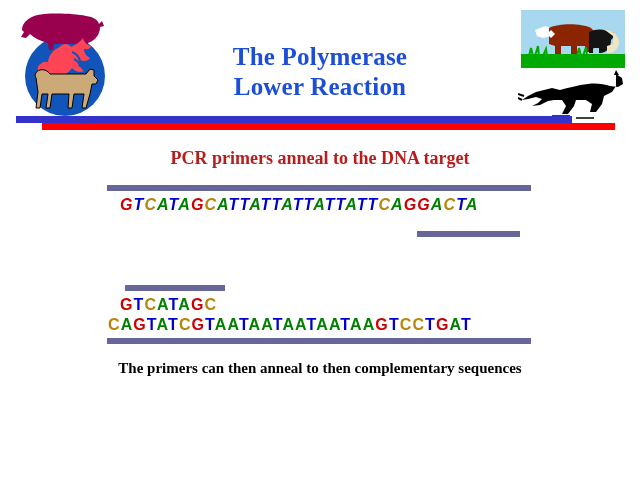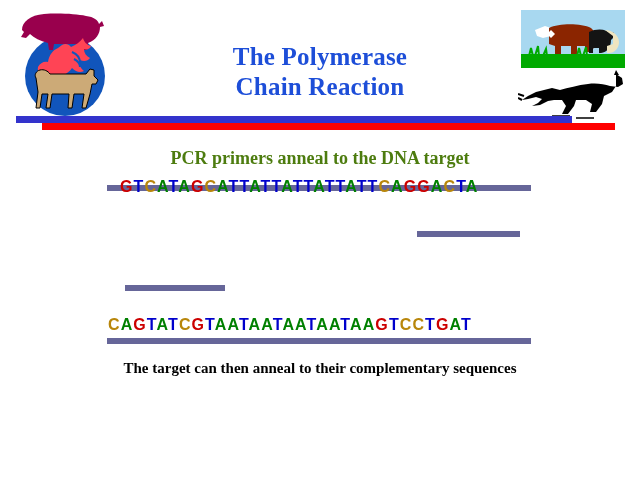--- a/index.html
+++ b/index.html
@@ -33,21 +33,21 @@
   }
 
   
   .bar-blue{position:absolute;left:16px;top:116px;width:556px;height:7px;background:#3333CC;}
   .bar-red{position:absolute;left:42px;top:123px;width:573px;height:7px;background:#FF0000;}
 
   
   .subhead{
     position:absolute;left:0;top:148px;width:640px;text-align:center;
     font-family:"Liberation Serif", serif;
-    font-weight:bold;font-size:18px;color:#4d7c0f;
+    font-weight:bold;font-size:18px;color:#b91c1c;
   }
   .footnote{
     position:absolute;left:0;top:360px;width:640px;text-align:center;
     font-family:"Liberation Serif", serif;
     font-weight:bold;font-size:15px;color:#000000;
   }
 
   
   .rule{position:absolute;height:6px;background:#666699;}
   .rule-top{left:107px;top:185px;width:424px;}
@@ -58,21 +58,21 @@
   
   .seq{
     position:absolute;
     font-family:"Liberation Sans", sans-serif;
     font-weight:bold;
     font-size:16px;
     letter-spacing:1.1px;
     white-space:pre;
     line-height:18px;
   }
-  .seq-target{left:120px;top:178px;}
+  .seq-target{left:120px;top:196px;font-style:italic;}
   .seq-lower-primer{left:420px;top:215px;}
   .seq-upper-primer{left:120px;top:296px;}
   .seq-bottom-strand{left:108px;top:316px;}
 
   .base-G{color:#CC0000;}
   .base-A{color:#008000;}
   .base-T{color:#0000CC;}
   .base-C{color:#B8860B;}
 
   
@@ -147,37 +147,38 @@
                L68 30 L74 34 L72 42 L78 42 L84 34 L86 26
                L94 22 L98 16 Z" fill="#000000"></path>
       <path d="M4 30 L0 28 M6 26 L0 24" stroke="#000000" stroke-width="2"></path>
       <path d="M34 46 L52 46 M58 48 L76 48" stroke="#000000" stroke-width="1.5"></path>
       <path d="M96 5 L98 0 L101 5" fill="#000000"></path>
     </svg>
   </div>
 
   <div class="slide-title">
     <div>The Polymerase</div>
-    <div>Chain Reaction</div>
+    <div>Lower Reaction</div>
   </div>
 
   <div class="bar-blue"></div>
   <div class="bar-red"></div>
 
   <div class="subhead">PCR primers anneal to the DNA target</div>
 
   <div class="rule rule-top"></div>
 
   <div class="seq seq-target"><span class="base-G">G</span><span class="base-T">T</span><span class="base-C">C</span><span class="base-A">A</span><span class="base-T">T</span><span class="base-A">A</span><span class="base-G">G</span><span class="base-C">C</span><span class="base-A">A</span><span class="base-T">T</span><span class="base-T">T</span><span class="base-A">A</span><span class="base-T">T</span><span class="base-T">T</span><span class="base-A">A</span><span class="base-T">T</span><span class="base-T">T</span><span class="base-A">A</span><span class="base-T">T</span><span class="base-T">T</span><span class="base-A">A</span><span class="base-T">T</span><span class="base-T">T</span><span class="base-C">C</span><span class="base-A">A</span><span class="base-G">G</span><span class="base-G">G</span><span class="base-A">A</span><span class="base-C">C</span><span class="base-T">T</span><span class="base-A">A</span></div>
 
 
   <div class="rule rule-lower-primer"></div>
 
   <div class="rule rule-upper-primer"></div>
 
+  <div class="seq seq-upper-primer"><span class="base-G">G</span><span class="base-T">T</span><span class="base-C">C</span><span class="base-A">A</span><span class="base-T">T</span><span class="base-A">A</span><span class="base-G">G</span><span class="base-C">C</span></div>
 
   <div class="seq seq-bottom-strand"><span class="base-C">C</span><span class="base-A">A</span><span class="base-G">G</span><span class="base-T">T</span><span class="base-A">A</span><span class="base-T">T</span><span class="base-C">C</span><span class="base-G">G</span><span class="base-T">T</span><span class="base-A">A</span><span class="base-A">A</span><span class="base-T">T</span><span class="base-A">A</span><span class="base-A">A</span><span class="base-T">T</span><span class="base-A">A</span><span class="base-A">A</span><span class="base-T">T</span><span class="base-A">A</span><span class="base-A">A</span><span class="base-T">T</span><span class="base-A">A</span><span class="base-A">A</span><span class="base-G">G</span><span class="base-T">T</span><span class="base-C">C</span><span class="base-C">C</span><span class="base-T">T</span><span class="base-G">G</span><span class="base-A">A</span><span class="base-T">T</span></div>
 
   <div class="rule rule-bottom"></div>
 
-  <div class="footnote">The target can then anneal to their complementary sequences</div>
+  <div class="footnote">The primers can then anneal to then complementary sequences</div>
 
 </div>
 
 </body></html>

